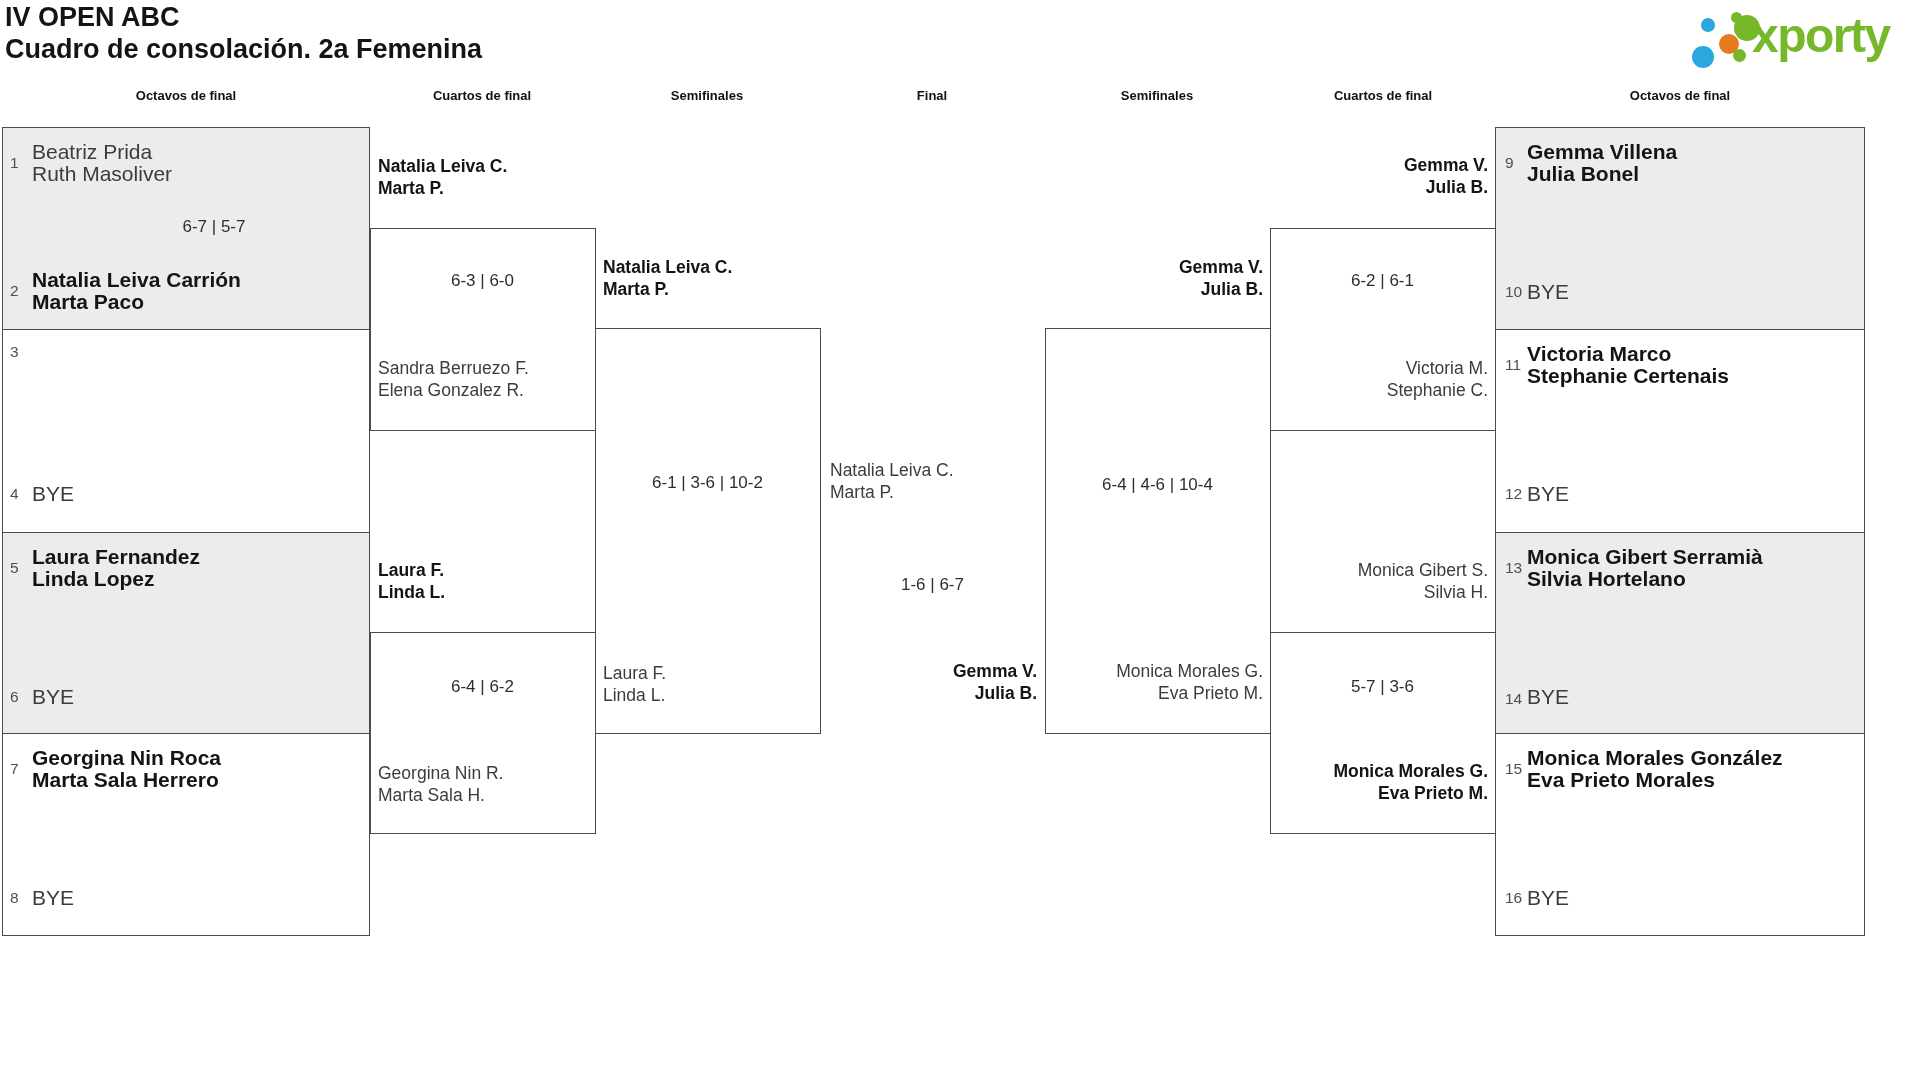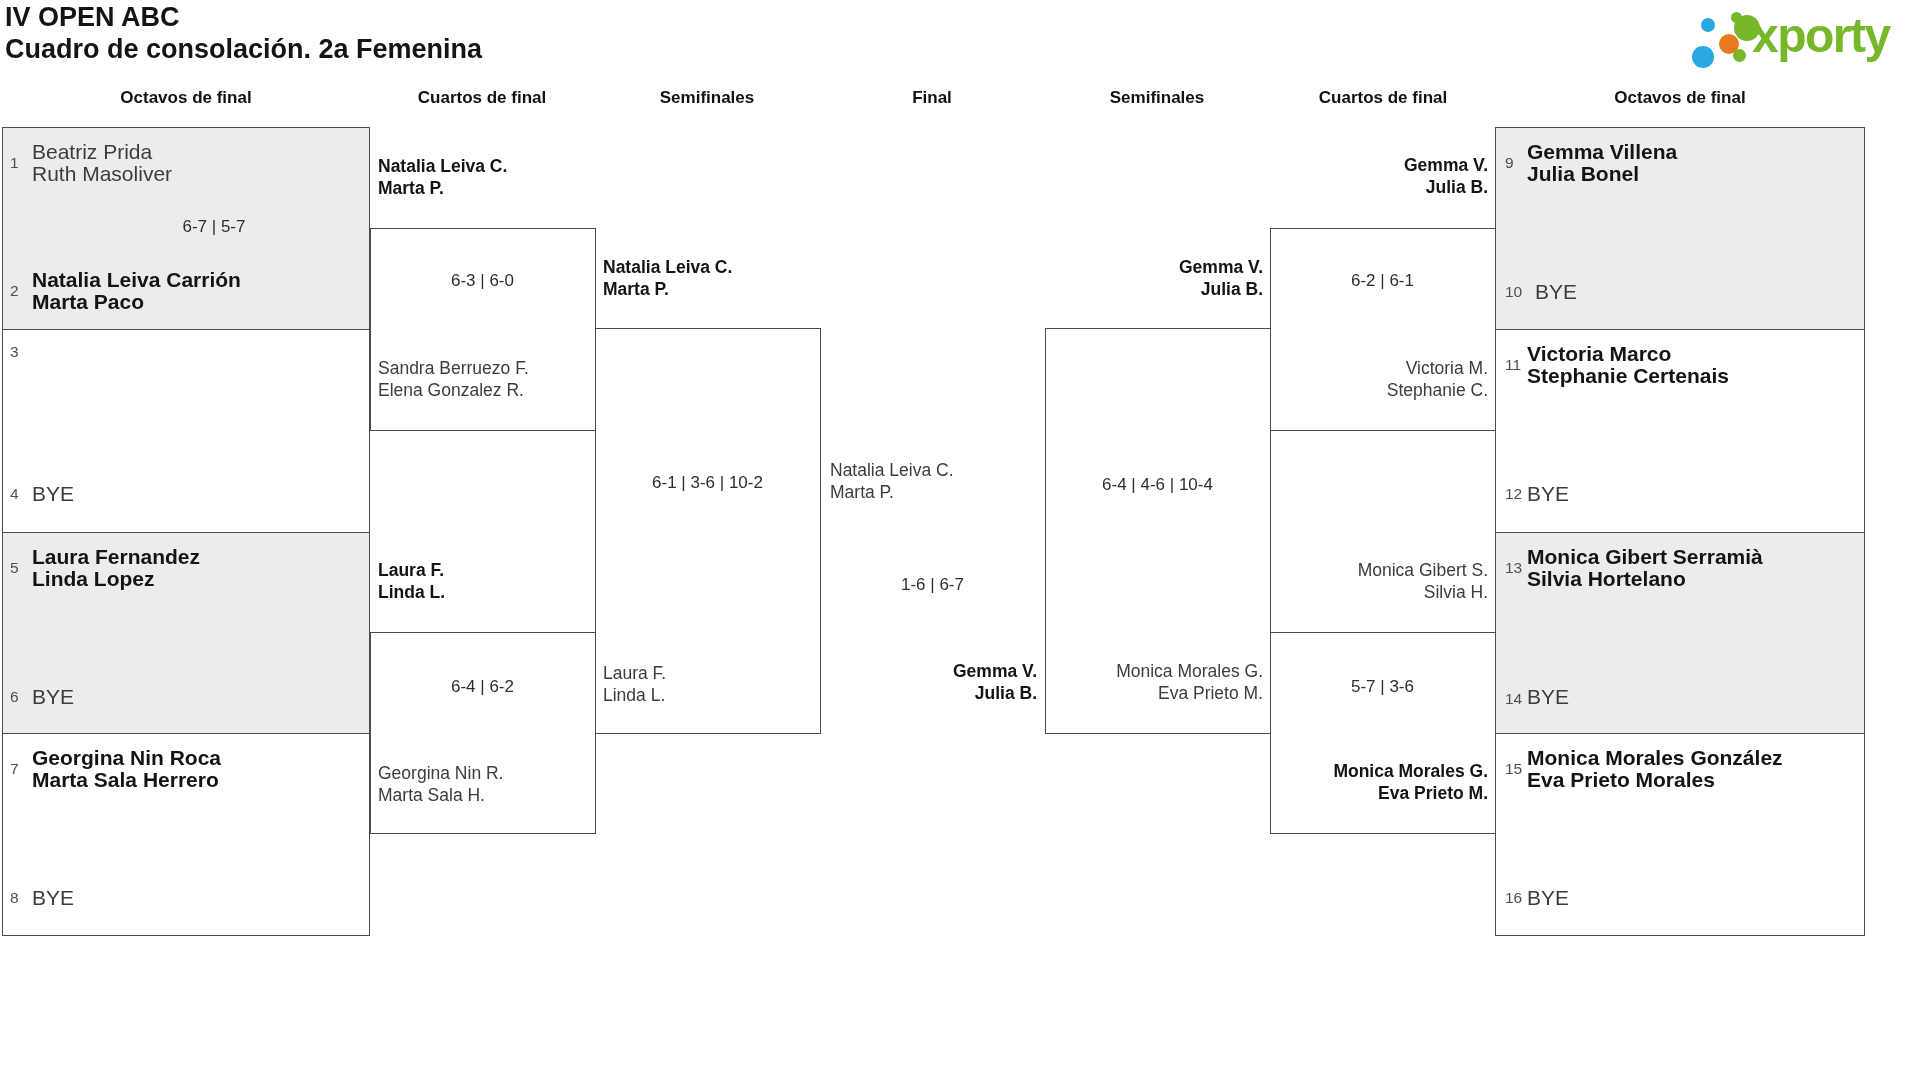--- a/index.html
+++ b/index.html
@@ -7,21 +7,21 @@
        font-family:"Liberation Sans",sans-serif;color:#141414;}
   
   .title-line{position:absolute;left:5px;font-size:27px;font-weight:600;color:#141414;white-space:nowrap;}
   
   .logo{position:absolute;left:1690px;top:5px;width:225px;height:62px;cursor:pointer;}
   .dot{position:absolute;border-radius:50%;}
   .logo-text{position:absolute;left:62px;top:0px;font-size:48px;font-weight:bold;
              color:#76b82a;letter-spacing:-1.5px;line-height:62px;}
   
   .round-header{position:absolute;top:88px;width:220px;text-align:center;
-                font-size:17px;font-weight:600;color:#111;}
+                font-size:13px;font-weight:600;color:#111;}
   
   .box{position:absolute;border:1px solid #4b4b4b;background:#fff;box-sizing:border-box;}
   .box.shade{background:#ececec;}
   
   .team{position:absolute;display:flex;align-items:center;}
   .team .seed{width:22px;padding-left:7px;font-size:15.5px;color:#4f4f4f;flex:none;}
   .team .names{font-size:21px;line-height:22px;color:#3c3c3c;white-space:nowrap;}
   .team.winner .names{font-weight:bold;color:#141414;}
   
   .rlabel{position:absolute;font-size:17.5px;line-height:22px;color:#3c3c3c;white-space:nowrap;}
@@ -127,21 +127,21 @@
 </div>
 
 <div class="team winner" style="left:1498px;top:141px;">
   <span class="seed">9</span>
   <div class="names">
     <div>Gemma Villena</div>
       <div>Julia Bonel</div>
   </div>
 </div>
 
-<div class="team" style="left:1498px;top:281px;gap:8px;">
+<div class="team" style="left:1498px;top:281px;">
   <span class="seed">10</span>
   <div class="names">
       <div>BYE</div>
     </div>
 </div>
 
 <div class="team winner" style="left:1498px;top:343px;">
   <span class="seed">11</span>
   <div class="names">
     <div>Victoria Marco</div>

